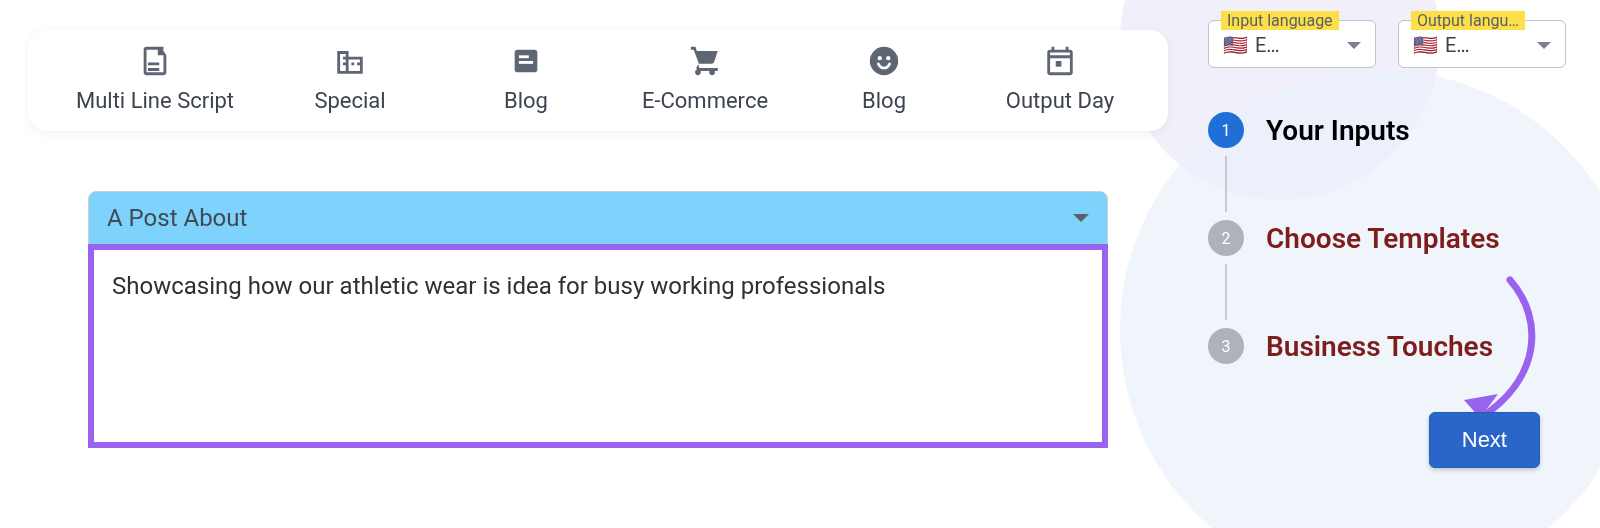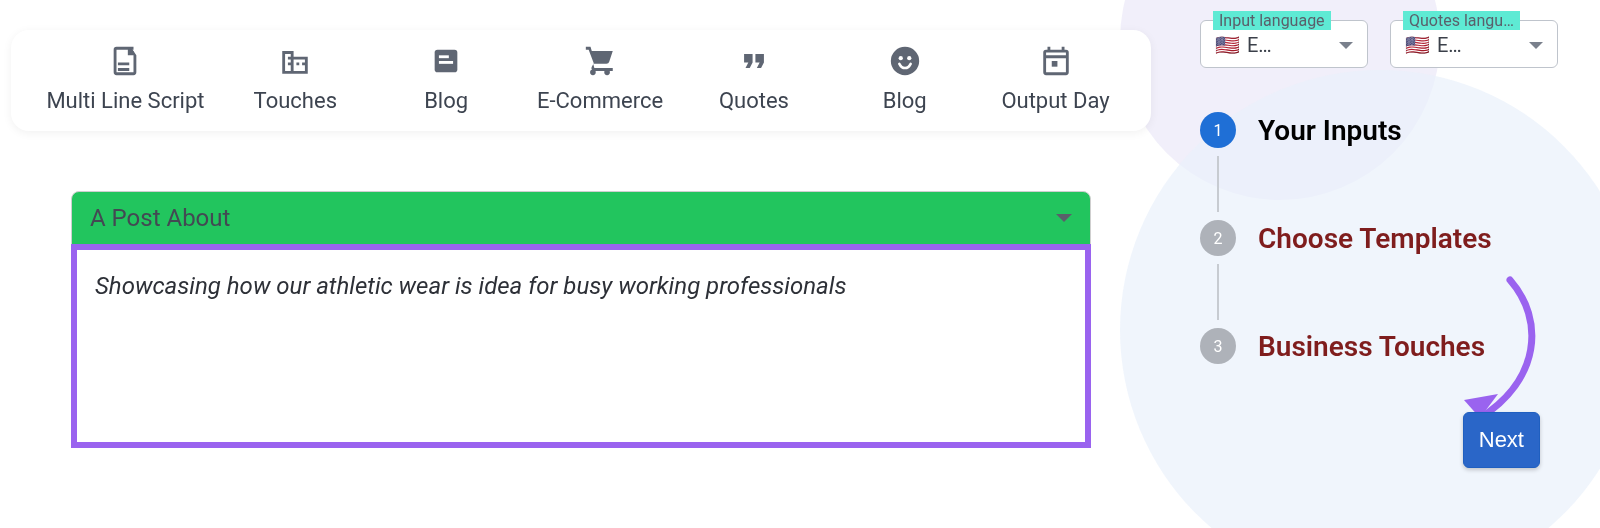--- a/index.html
+++ b/index.html
@@ -36,21 +36,21 @@
       z-index: 0;
     }
 
     .layout {
       position: relative;
       z-index: 1;
       display: flex;
       width: 100%;
       height: 100%;
     }
-    .left-col { flex: 0 0 1180px; padding: 10px 20px 0 11px; }
+    .left-col { flex: 0 0 1180px; padding: 10px 20px 0 28px; }
     .right-col { flex: 1; padding: 20px 30px 0 20px; position: relative; }
 
     
     .tabs-card {
       background: #fff;
       border-radius: 18px;
       box-shadow: 0 2px 10px rgba(0,0,0,0.06);
       padding: 14px 20px 18px 20px;
       display: flex;
       justify-content: space-around;
@@ -77,21 +77,21 @@
     
     .form-area { margin: 60px 0 0 60px; width: 1020px; }
     .select {
       border: 1px solid #cfcfcf;
       border-top-left-radius: 8px;
       border-top-right-radius: 8px;
       padding: 12px 18px;
       display: flex;
       justify-content: space-between;
       align-items: center;
-      background: #22c55e;
+      background: #7dd3fc;
       cursor: pointer;
     }
     .select .sel-label { font-size: 24px; color: #434953; }
     .caret-down {
       width: 0; height: 0;
       border-left: 8px solid transparent;
       border-right: 8px solid transparent;
       border-top: 8px solid #5a5f6a;
     }
 
@@ -100,42 +100,41 @@
       border: 6px solid #9a63ef;
       border-top-width: 6px;
       background: #fff;
       padding: 20px 18px 140px 18px;
       margin-top: -1px;
     }
     .ta-text {
       font-size: 24px;
       color: #2d3037;
       line-height: 1.35;
-      font-style: italic;
     }
 
     
     .lang-row { display: flex; gap: 22px; margin-bottom: 44px; }
     .lang-box {
       position: relative;
       border: 1px solid #bfc4cc;
       border-radius: 6px;
       background: #fff;
       padding: 12px 14px 10px 14px;
       width: 168px;
       display: flex;
       align-items: center;
       gap: 8px;
       cursor: pointer;
     }
     .lang-box .floating-label {
       position: absolute;
       top: -10px;
       left: 12px;
-      background: #5eead4;
+      background: #fde047;
       padding: 0 6px;
       font-size: 16px;
       color: #5a606b;
       white-space: nowrap;
     }
     .flag {
       display: inline-block;
       width: 24px;
       line-height: 1;
       font-size: 20px;
@@ -166,21 +165,21 @@
 
     
     .next-btn {
       position: absolute;
       right: 60px;
       bottom: 60px;
       background: #2a66c8;
       border: 1px solid #1f5fc0;
       color: #fff;
       font-size: 22px;
-      padding: 14px 15px;
+      padding: 14px 32px;
       border-radius: 6px;
       cursor: pointer;
       box-shadow: 0 2px 4px rgba(0,0,0,0.2);
       text-align: center;
     }
     .arrow-svg {
       position: absolute;
       right: 40px;
       top: 270px;
       pointer-events: none;
@@ -206,21 +205,21 @@
         </span>
         <span class="label">Multi Line Script</span>
       </div>
 
       <div class="tab-item">
         <span class="icon">
           <svg width="34" height="34" viewBox="0 0 24 24">
               <path fill="#5f6673" d="M3 21V5h8v4h10v12H3Zm2-2h4V7H5v12Zm6 0h8v-8h-8v8Zm2-6h2v2h-2v-2Zm4 0h2v2h-2v-2ZM7 9h2v2H7V9Zm0 4h2v2H7v-2Z"></path>
             </svg>
         </span>
-        <span class="label">Touches</span>
+        <span class="label">Special</span>
       </div>
 
       <div class="tab-item">
         <span class="icon">
           <svg width="34" height="34" viewBox="0 0 24 24">
               <rect x="4" y="4" width="16" height="16" rx="2" fill="#5f6673"></rect>
               <rect x="7" y="8" width="7" height="2" fill="#fff"></rect>
               <rect x="7" y="12" width="10" height="2" fill="#fff"></rect>
             </svg>
         </span>
@@ -229,28 +228,20 @@
 
       <div class="tab-item">
         <span class="icon">
           <svg width="34" height="34" viewBox="0 0 24 24">
               <path fill="#5f6673" d="M7 18a2 2 0 1 0 0 4 2 2 0 0 0 0-4Zm10 0a2 2 0 1 0 0 4 2 2 0 0 0 0-4ZM7.2 14h9.4a2 2 0 0 0 1.9-1.4L21 5H6.2L5.3 2H2v2h2l3.6 9.6-1.4 2.4A2 2 0 0 0 8 19h13v-2H8l-.8-3Z"></path>
             </svg>
         </span>
         <span class="label">E-Commerce</span>
       </div>
 
-      <div class="tab-item">
-        <span class="icon">
-          <svg width="34" height="34" viewBox="0 0 24 24">
-              <path fill="#5f6673" d="M6 17h3l2-4V7H5v6h3l-2 4Zm8 0h3l2-4V7h-6v6h3l-2 4Z"></path>
-            </svg>
-        </span>
-        <span class="label">Quotes</span>
-      </div>
 
       <div class="tab-item">
         <span class="icon">
           <svg width="34" height="34" viewBox="0 0 24 24">
               <circle cx="12" cy="12" r="10" fill="#5f6673"></circle>
               <circle cx="9" cy="10" r="1.5" fill="#fff"></circle>
               <circle cx="15" cy="10" r="1.5" fill="#fff"></circle>
               <path d="M8 14c1 2 3 3 4 3s3-1 4-3" stroke="#fff" stroke-width="1.8" fill="none" stroke-linecap="round"></path>
             </svg>
         </span>
@@ -283,21 +274,21 @@
   <div class="right-col">
 
     <div class="lang-row">
       <div class="lang-box">
         <span class="floating-label">Input language</span>
         <span class="flag">🇺🇸</span>
         <span class="lang-val">E…</span>
         <span class="lang-caret"></span>
       </div>
       <div class="lang-box">
-        <span class="floating-label">Quotes langu…</span>
+        <span class="floating-label">Output langu…</span>
         <span class="flag">🇺🇸</span>
         <span class="lang-val">E…</span>
         <span class="lang-caret"></span>
       </div>
     </div>
 
     <div class="stepper">
       <div class="step active">
         <span class="step-circle">1</span>
         <span class="step-label">Your Inputs</span>

